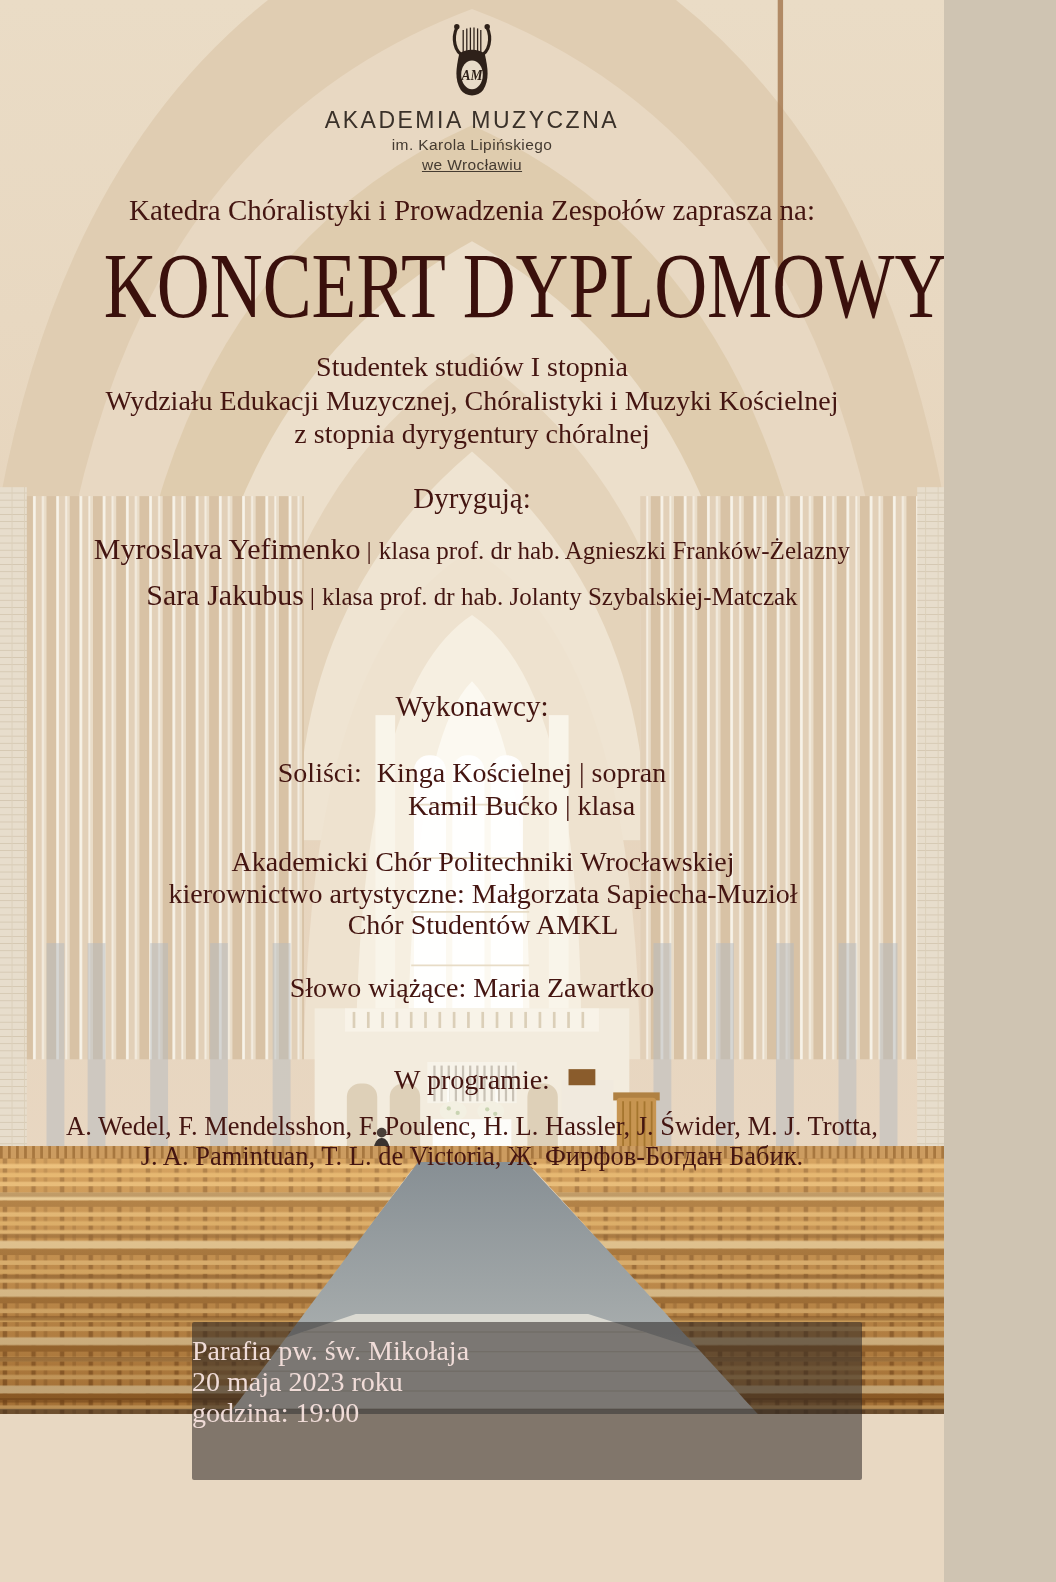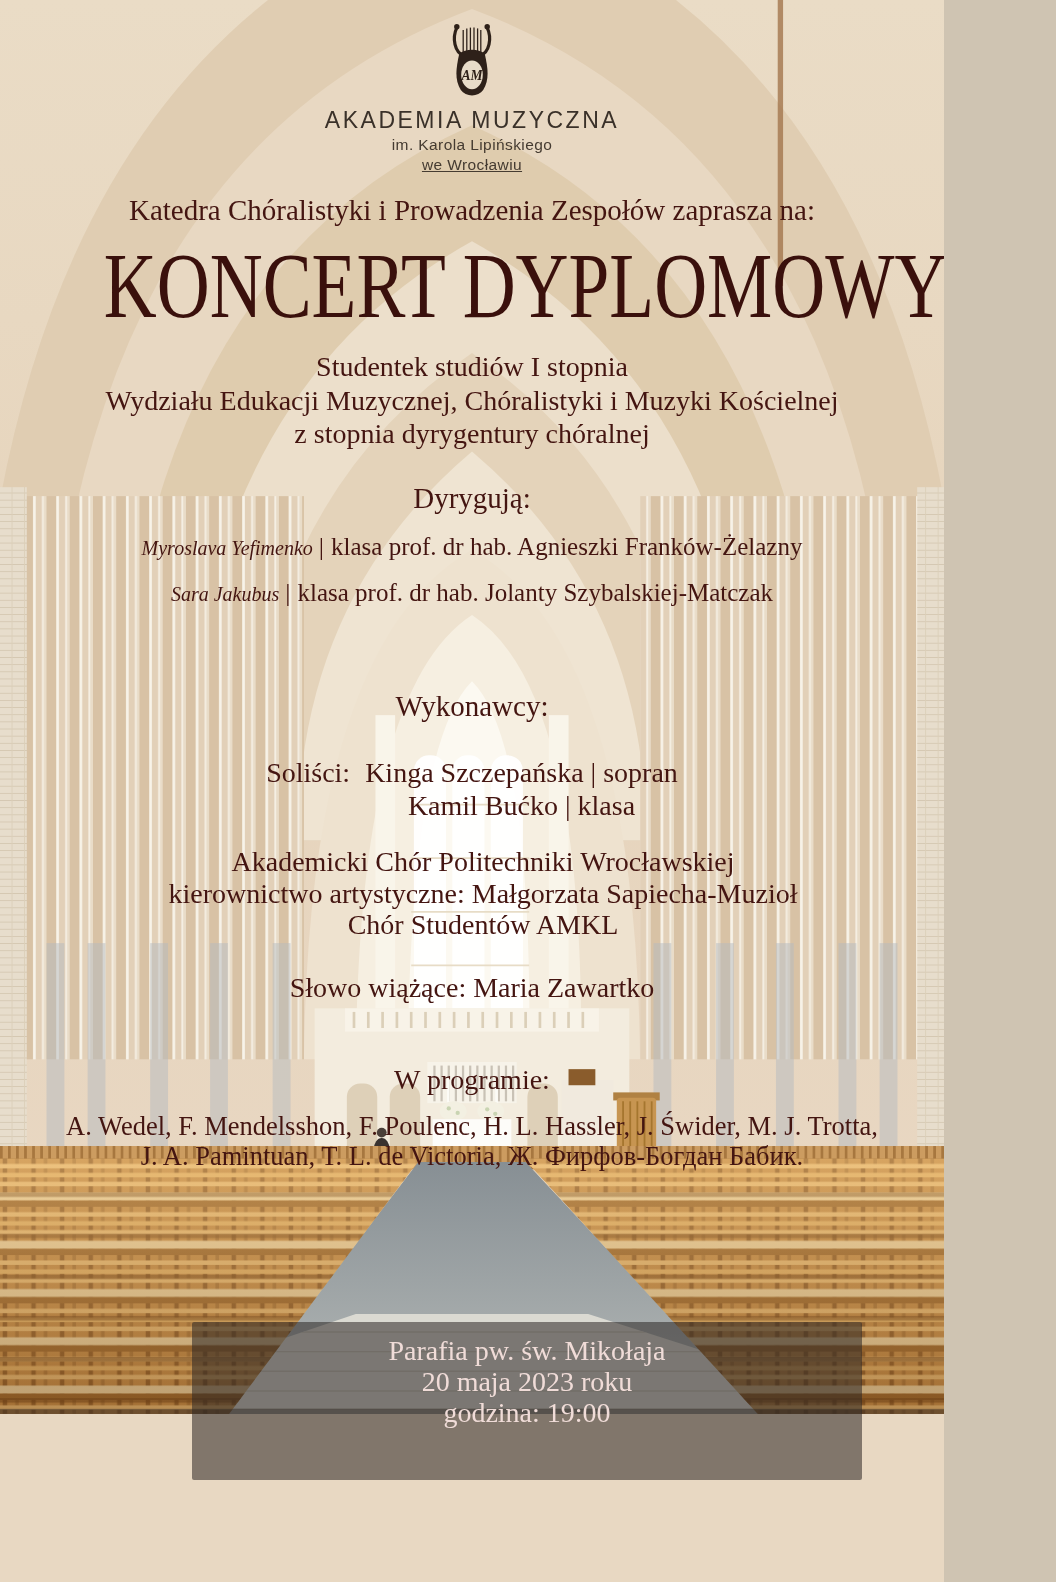--- a/index.html
+++ b/index.html
@@ -22,38 +22,38 @@
   
   .invitation{top:194px;font-size:29px;}
   .title{top:238px;font-size:94px;font-weight:400;line-height:1;white-space:nowrap;
     transform:scaleX(.78);transform-origin:50% 50%;color:#3a100c;margin:0;}
   .subtitle{top:350px;font-size:28px;line-height:33.5px;}
   .h-sec{font-size:29px;}
   .dyryguja{top:482px;}
   .cond-row{white-space:nowrap;}
   .cond1{top:532px;}
   .cond2{top:578px;}
-  .cond-name{font-size:20px;font-style:italic;}
+  .cond-name{font-size:30px;}
   .cond-sep{font-size:26px;padding:0 7px 0 6px;}
   .cond-class{font-size:25px;}
   .wykonawcy{top:690px;}
   .soloists{top:740px;font-size:28px;line-height:33px;}
   .soloists .wrap{display:inline-grid;grid-template-columns:auto auto;column-gap:15px;margin-top:16px;}
   .soloists .lbl{grid-column:1;}
   .soloists .lines{grid-column:2;text-align:center;}
   .ensembles{top:846px;font-size:28px;line-height:31.5px;margin-left:22px;}
   .narration{top:972px;font-size:28px;}
   .program-h{top:1064px;font-size:28px;}
   .program{top:1112px;font-size:26.5px;line-height:29.5px;}
   
   .venue-overlay{
     position:absolute;left:192px;top:1322px;width:670px;height:158px;
     background:rgba(44,38,37,.55);border-radius:2px;
   }
-  .venue-text{position:absolute;inset:0;text-align:center;padding-top:13px;
+  .venue-text{position:absolute;inset:0;padding-top:13px;
     font-size:28px;line-height:31px;color:#f0dcd8;}
 </style>
 </head>
 <body>
 
 <div class="poster">
 
   <svg class="bg" viewBox="0 0 1056 1582" preserveAspectRatio="none" aria-hidden="true">
     <defs>
       <linearGradient id="bgG" x1="0" y1="0" x2="0" y2="1">
@@ -298,21 +298,21 @@
   </div>
   <div class="abs cond-row cond2 maroon">
     <span class="cond-name">Sara Jakubus</span><span class="cond-sep">|</span><span class="cond-class">klasa prof. dr hab. Jolanty Szybalskiej-Matczak</span>
   </div>
 
   <div class="abs h-sec maroon wykonawcy">Wykonawcy:</div>
   <div class="abs soloists maroon">
     <span class="wrap">
       <span class="lbl">Soliści:</span>
       <span class="lines">
-        <div>Kinga Szczepańska | sopran</div>
+        <div>Kinga Kościelnej | sopran</div>
         <div>Kamil Bućko | klasa</div>
       </span>
     </span>
   </div>
   <div class="abs ensembles maroon">
     <div>Akademicki Chór Politechniki Wrocławskiej</div>
     <div>kierownictwo artystyczne: Małgorzata Sapiecha-Muzioł</div>
     <div>Chór Studentów AMKL</div>
   </div>
   <div class="abs narration maroon">Słowo wiążące: Maria Zawartko</div>

